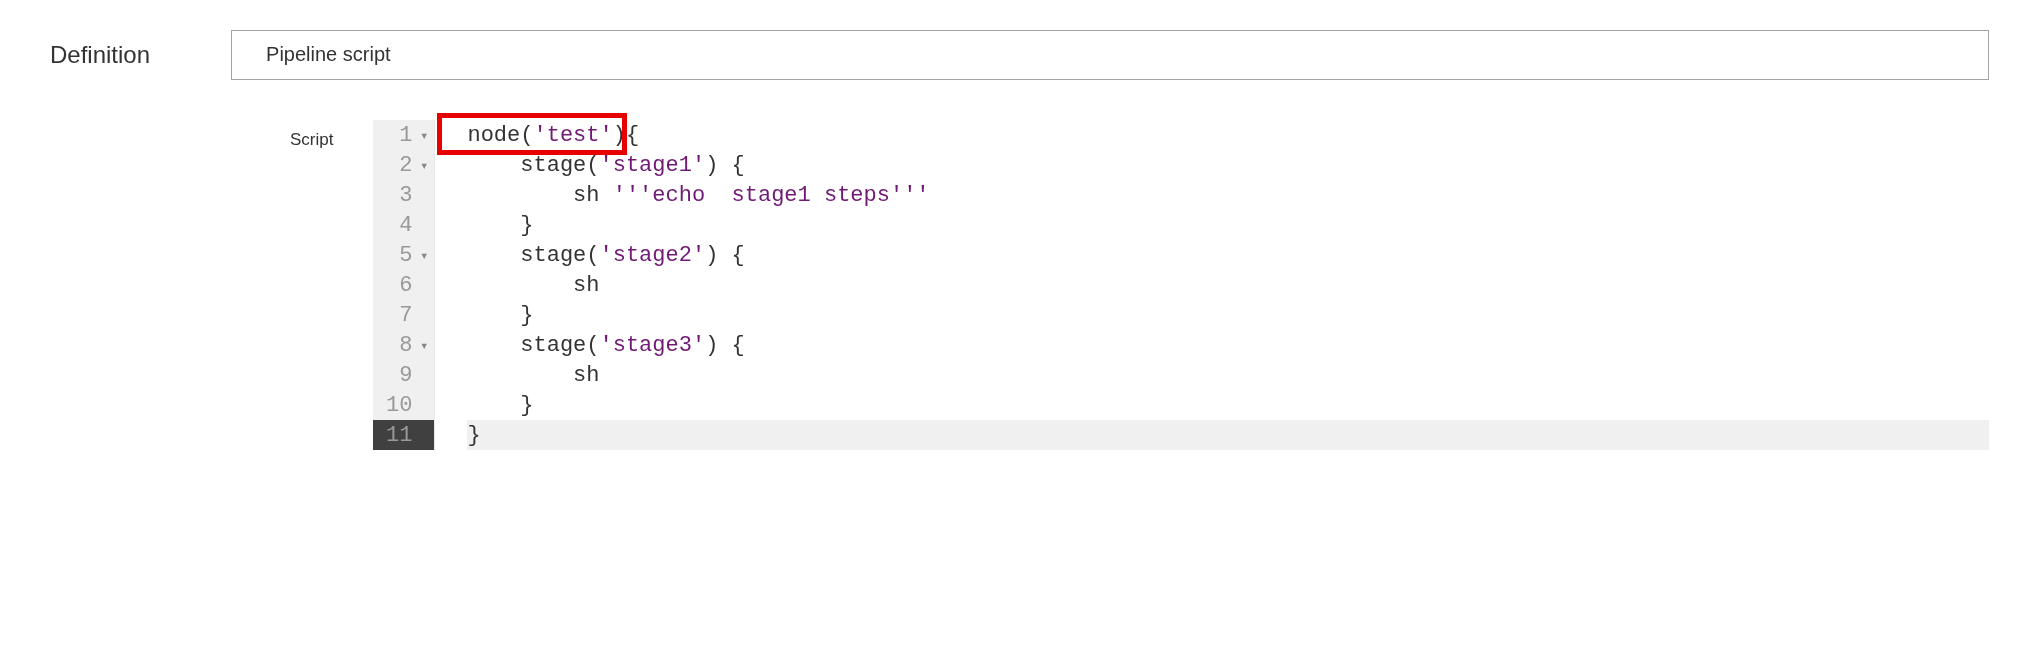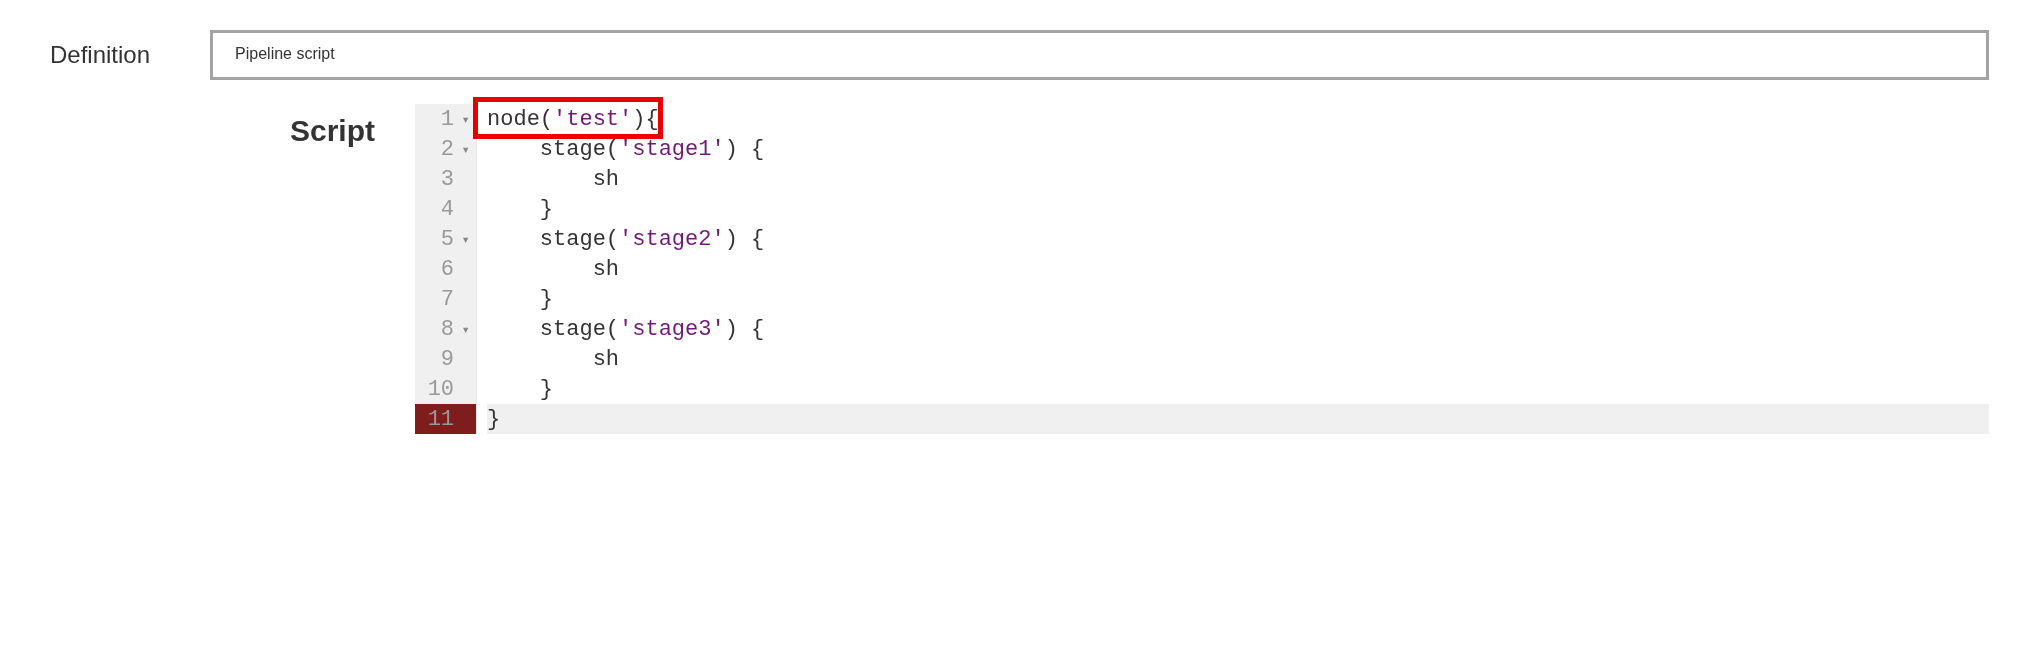--- a/index.html
+++ b/index.html
@@ -10,47 +10,46 @@
     body {
       font-family: Arial, Helvetica, sans-serif;
       background: #fff;
       padding: 30px 50px;
       font-size: 23px;
       color: #333;
     }
     .definition-row {
       display: flex;
       align-items: center;
-      gap: 60px;
-      margin-bottom: 24px;
+      gap: 81px;
+      margin-bottom: 40px;
     }
     .definition-label {
       color: #333;
       font-size: 24px;
     }
     .definition-select {
       flex: 1;
-      border: 3px solid #a3a3a3;
+      border: 1px solid #a3a3a3;
       background: #fff;
-      padding: 12px 22px;
-      font-size: 16px;
+      padding: 12px 34px;
+      font-size: 20px;
       color: #333;
       min-height: 50px;
     }
     .script-row {
       display: flex;
       align-items: flex-start;
       gap: 40px;
       padding-left: 240px;
     }
     .script-label {
       color: #333;
-      font-size: 30px;
+      font-size: 17px;
       padding-top: 10px;
-      font-weight: bold;
     }
     .editor-container {
       flex: 1;
       display: flex;
       position: relative;
       font-family: 'Consolas', 'Monaco', 'Courier New', monospace;
       font-size: 22px;
     }
     .gutter {
       background: #f0f0f0;
@@ -61,38 +60,39 @@
     }
     .gutter-line {
       display: flex;
       align-items: center;
       justify-content: flex-end;
       height: 30px;
       padding: 0 4px 0 10px;
       border-right: 1px solid #e8e8e8;
     }
     .gutter-line.active {
-      background: #7f1d1d;
+      background: #404040;
     }
     .fold-marker {
       color: #888;
       font-size: 14px;
       margin-left: 4px;
       margin-right: 2px;
       width: 12px;
       display: inline-block;
     }
     .line-num {
       color: #999;
     }
     .code-area {
       flex: 1;
       background: #fff;
-      padding-left: 10px;
+      padding-left: 26px;
       position: relative;
+      margin-left: 6px;
     }
     .code-line {
       height: 30px;
       display: flex;
       align-items: center;
       white-space: pre;
     }
     .code-line.active {
       background: #f0f0f0;
     }
@@ -172,21 +172,21 @@
         </div>
       <div class="gutter-line active">
           <span class="line-num">11</span>
           <span class="fold-marker"></span>
         </div>
     </div>
     <div class="code-area">
       <div class="highlight-box" style="left:-4px; top:-7px; width:190px; height:42px;"></div>
       <div class="code-line"><span class="tok-id">node</span><span class="tok-paren">(</span><span class="tok-str">'test'</span><span class="tok-paren">)</span><span class="tok-brace">{</span></div>
       <div class="code-line"><span>    </span><span class="tok-id">stage</span><span class="tok-paren">(</span><span class="tok-str">'stage1'</span><span class="tok-paren">)</span><span> </span><span class="tok-brace">{</span></div>
-      <div class="code-line"><span>        </span><span class="tok-id">sh</span><span> </span></div>
+      <div class="code-line"><span>        </span><span class="tok-id">sh</span><span> </span><span class="tok-str">'''echo  stage1 steps'''</span></div>
       <div class="code-line"><span>    </span><span class="tok-brace">}</span></div>
       <div class="code-line"><span>    </span><span class="tok-id">stage</span><span class="tok-paren">(</span><span class="tok-str">'stage2'</span><span class="tok-paren">)</span><span> </span><span class="tok-brace">{</span></div>
       <div class="code-line"><span>        </span><span class="tok-id">sh</span><span> </span></div>
       <div class="code-line"><span>    </span><span class="tok-brace">}</span></div>
       <div class="code-line"><span>    </span><span class="tok-id">stage</span><span class="tok-paren">(</span><span class="tok-str">'stage3'</span><span class="tok-paren">)</span><span> </span><span class="tok-brace">{</span></div>
       <div class="code-line"><span>        </span><span class="tok-id">sh</span><span> </span></div>
       <div class="code-line"><span>    </span><span class="tok-brace">}</span></div>
       <div class="code-line active"><span class="tok-brace">}</span></div>
     </div>
   </div>

